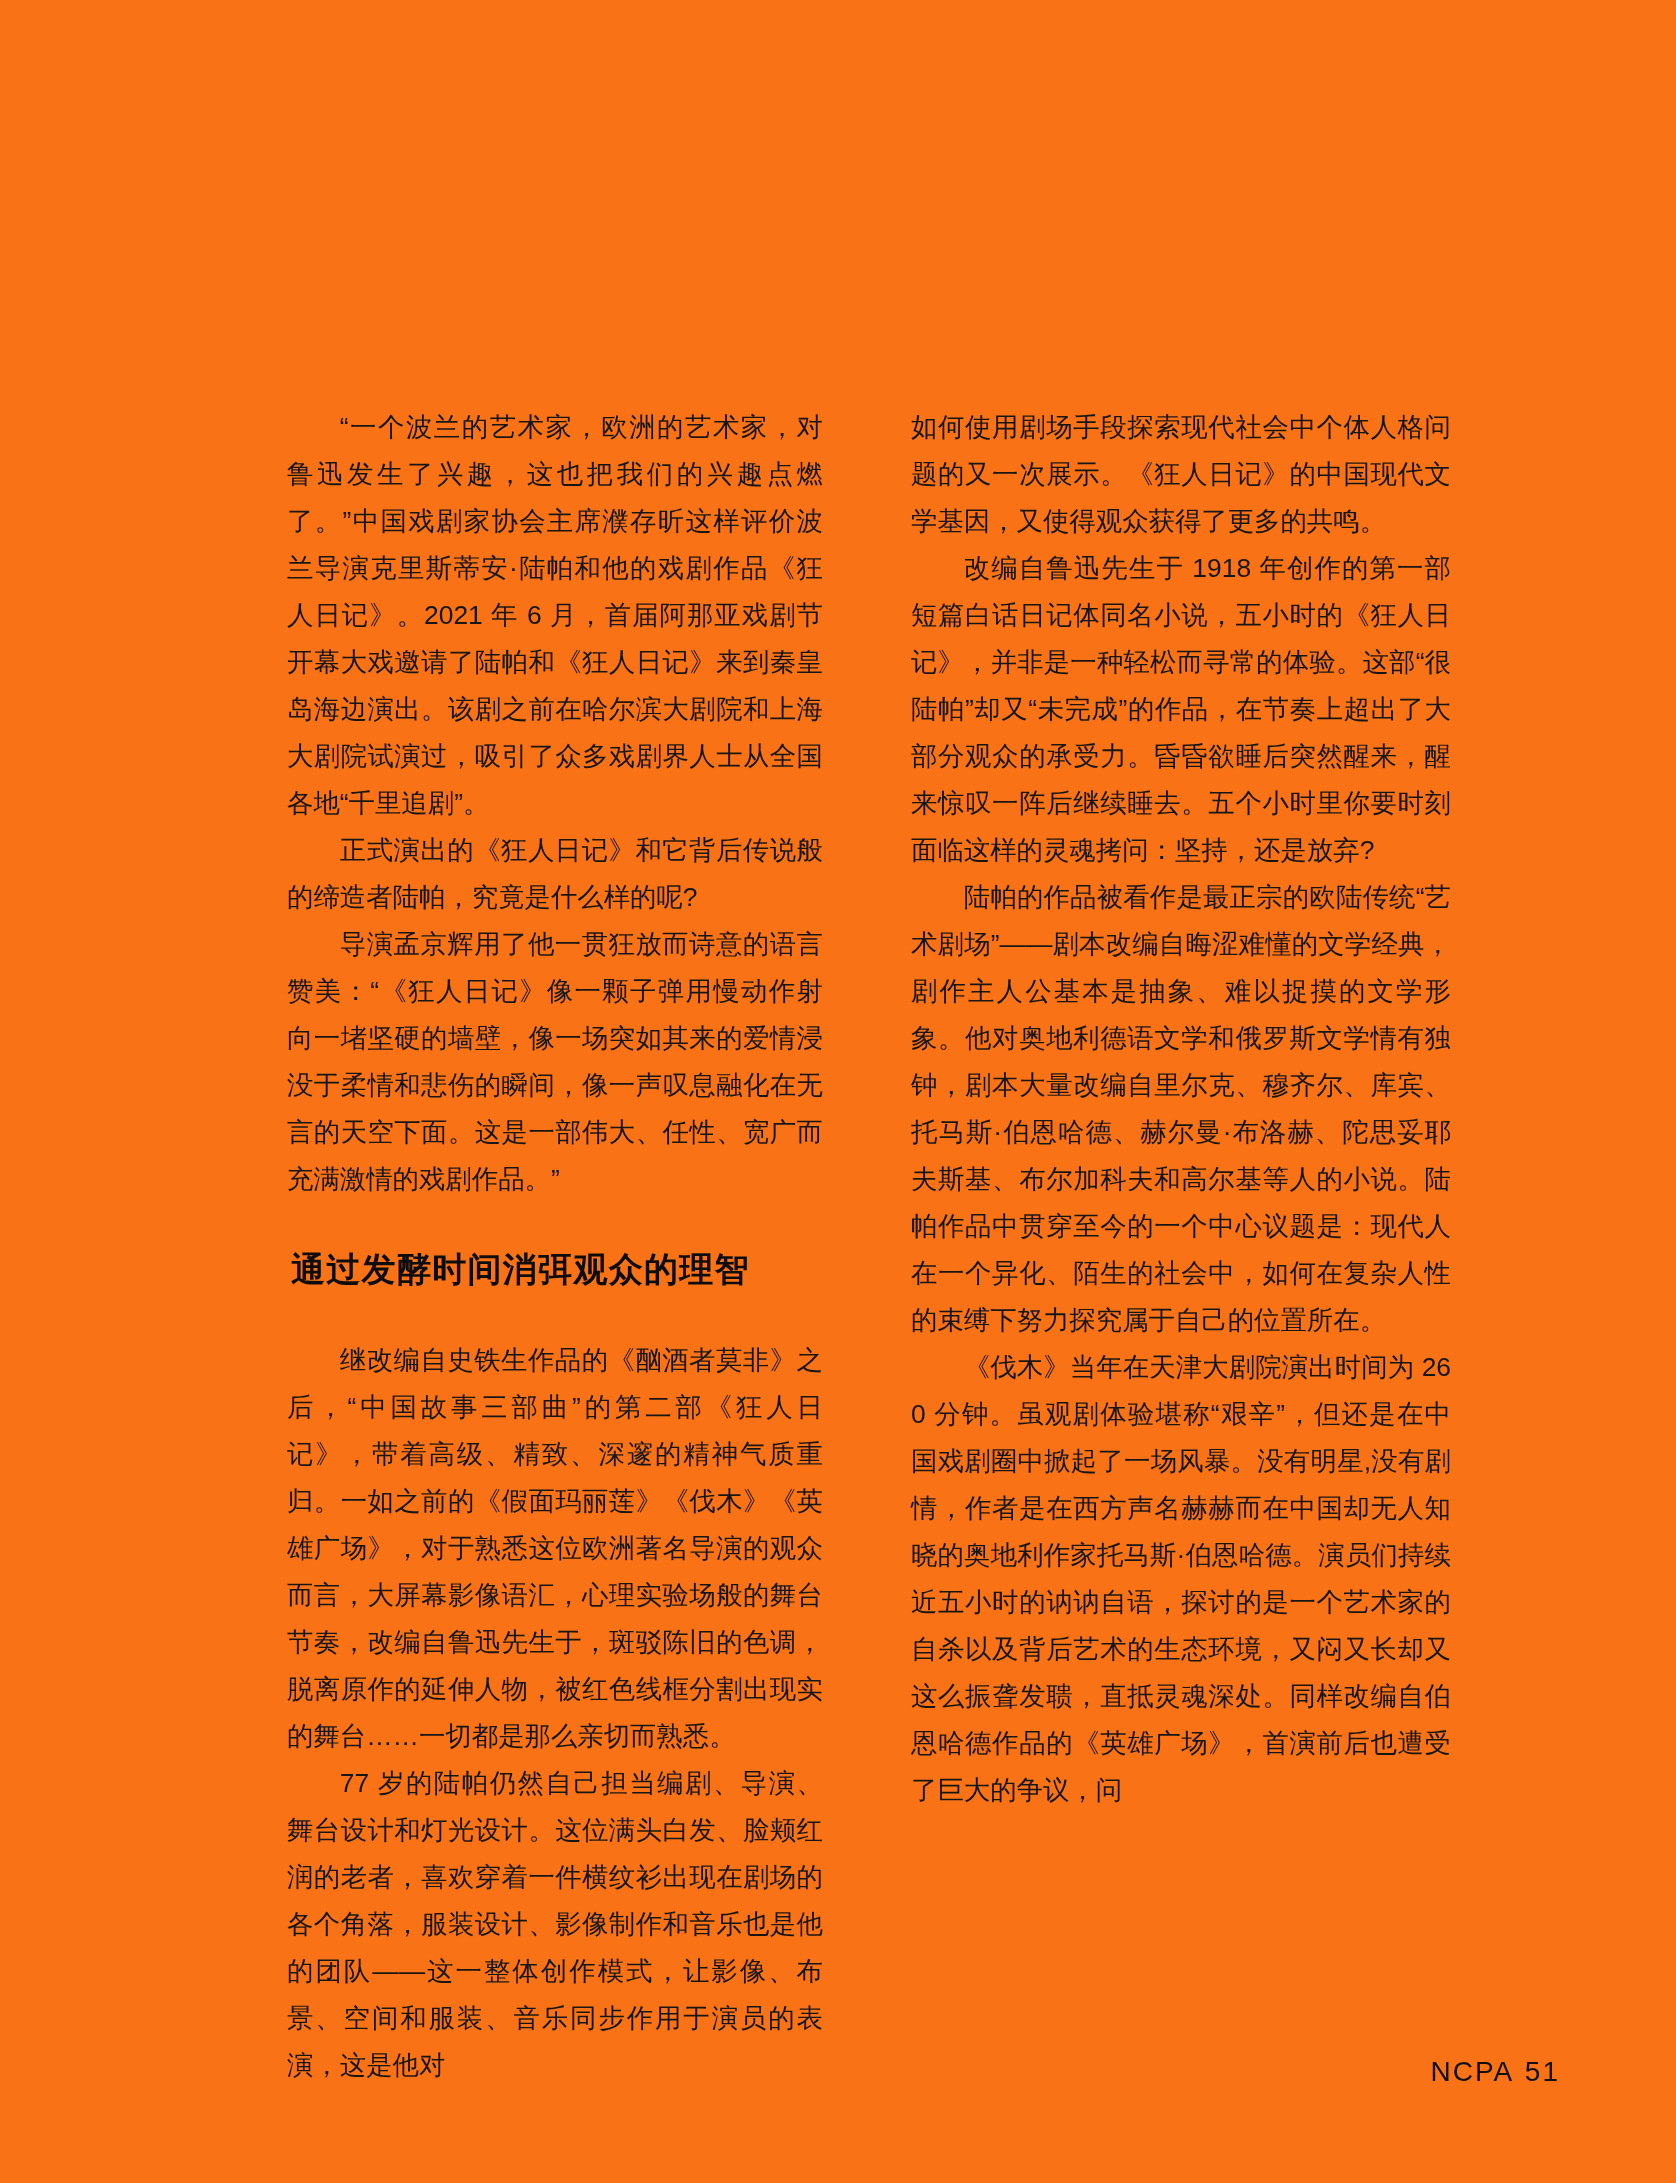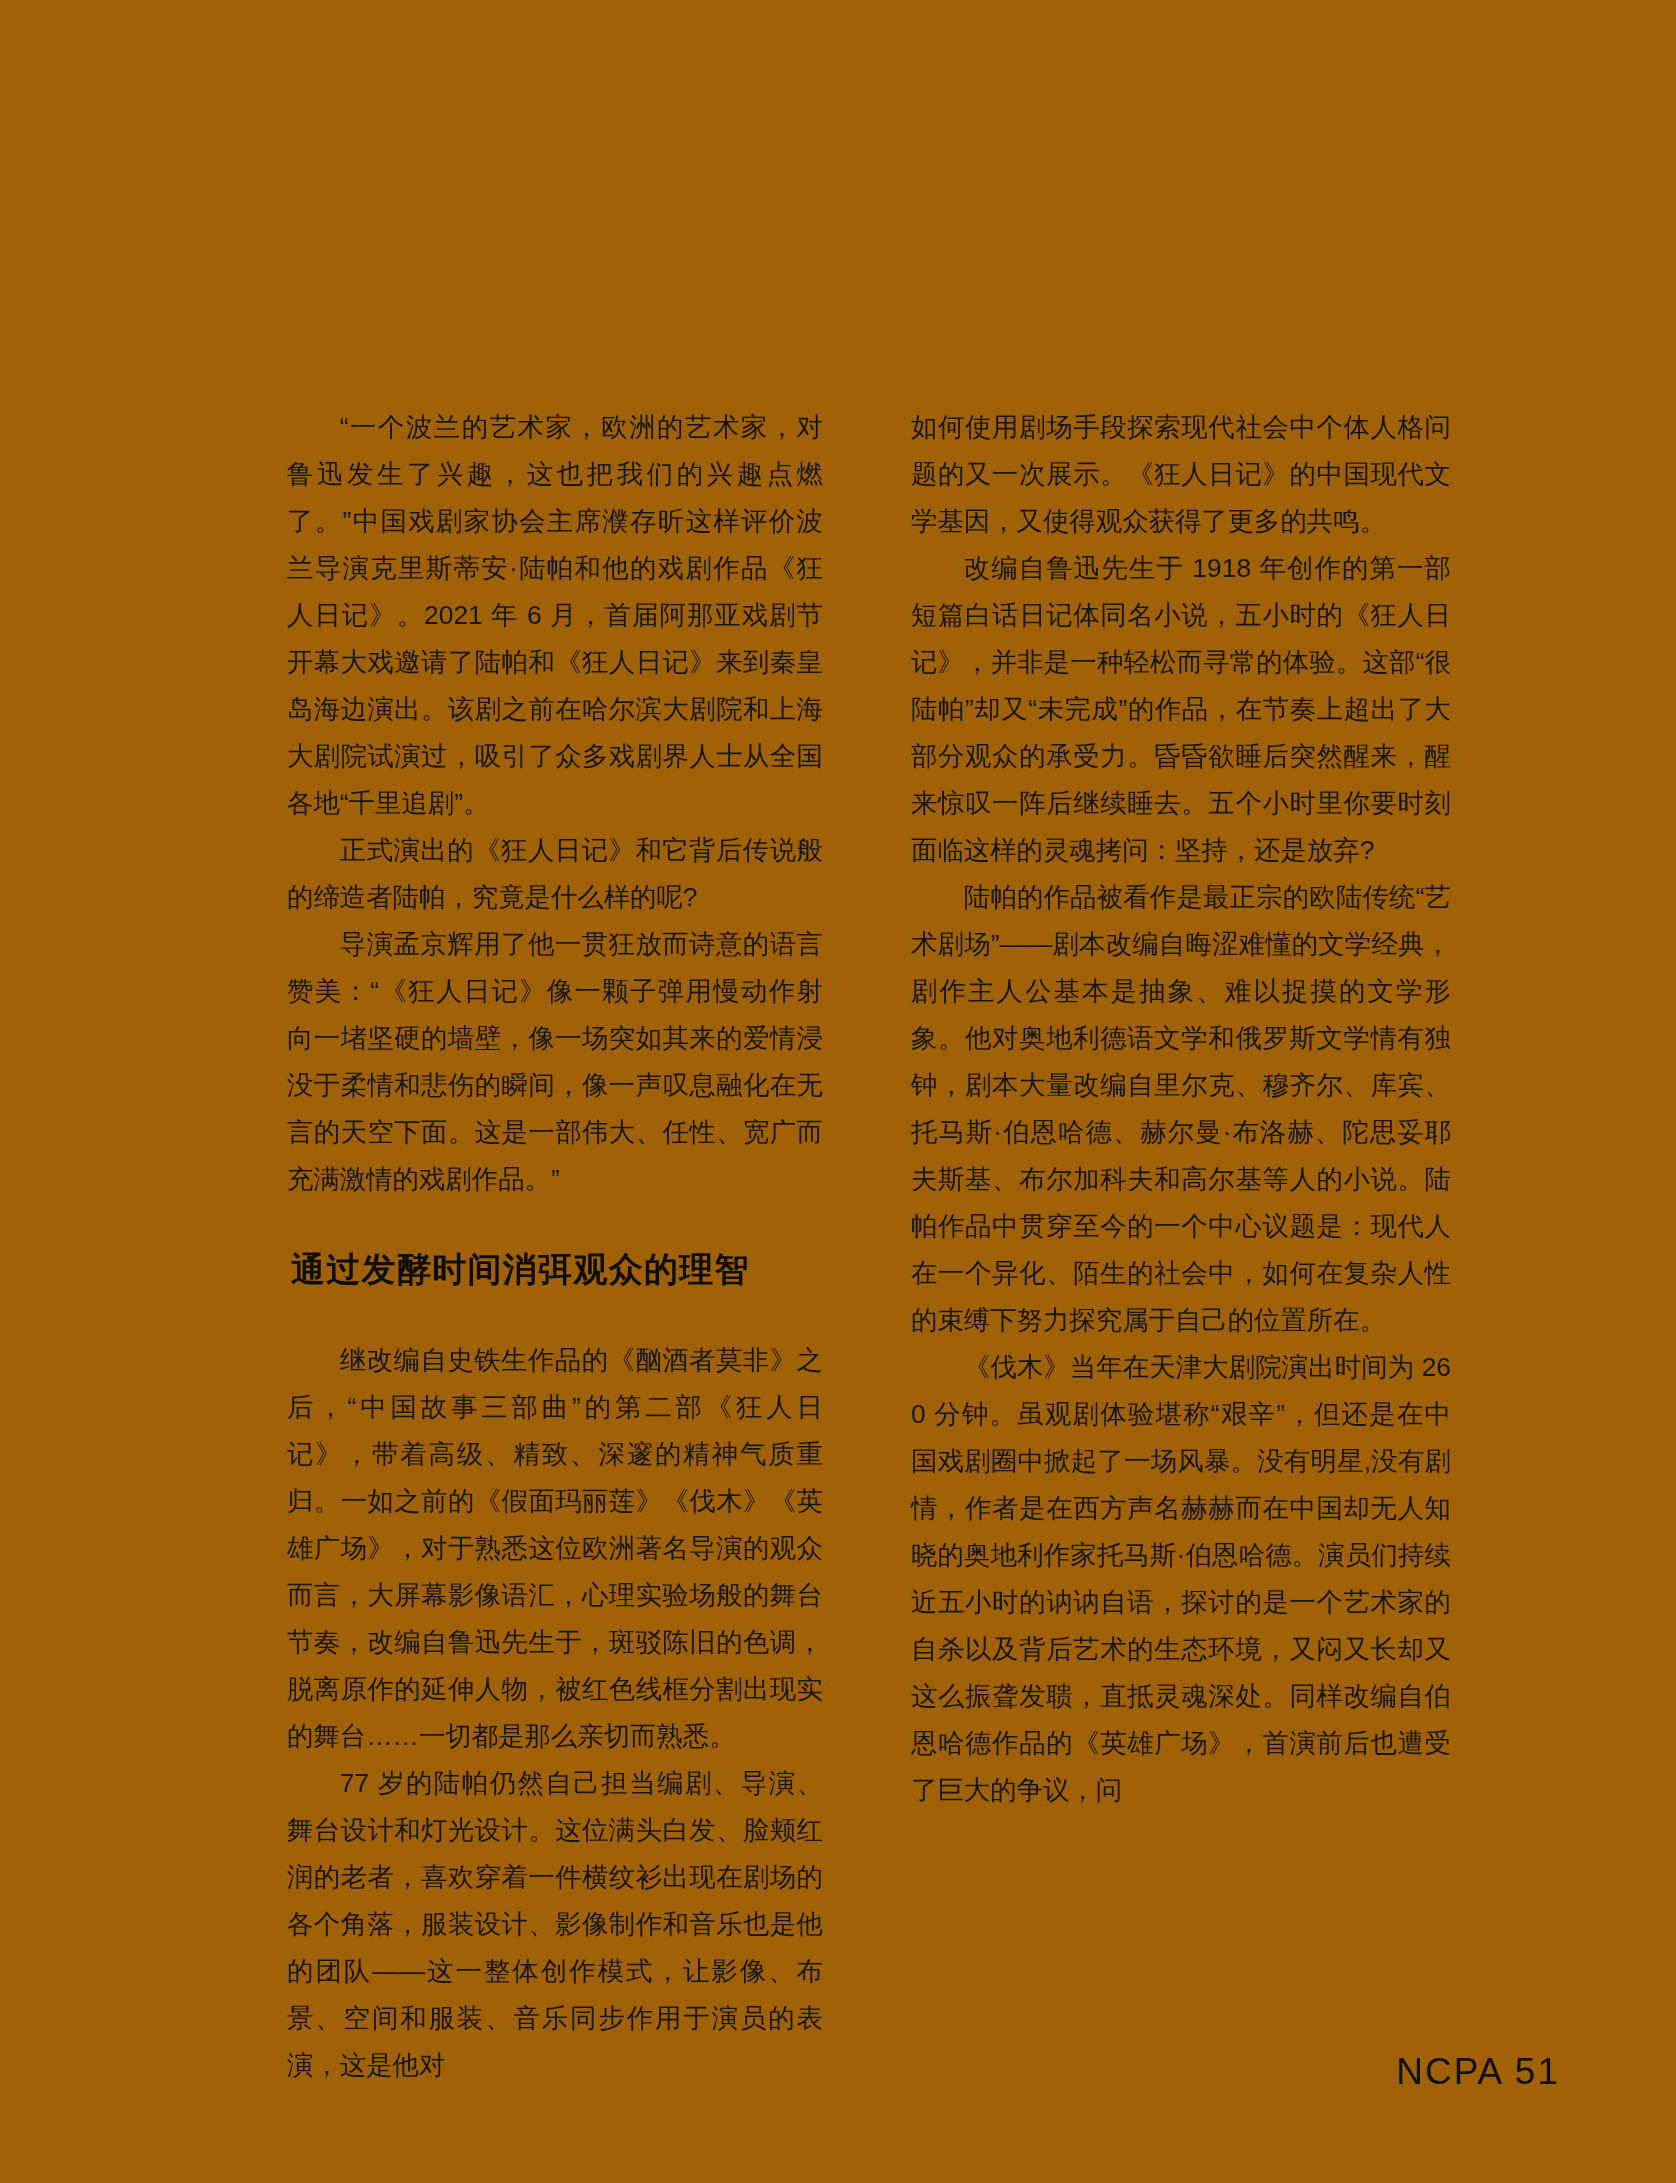--- a/index.html
+++ b/index.html
@@ -11,21 +11,21 @@
     height: 2183px;
     position: relative;
     background: #ffffff;
     color: #161616;
     font-family: "Liberation Sans", sans-serif;
     overflow: hidden;
   }
   .page {
     position: absolute;
     inset: 0;
-    background: #a16207;
+    background: #f97316;
   }
   .column {
     position: absolute;
     top: 404px;
     font-size: 26.4px;
     line-height: 47px;
     font-weight: 300;
     text-align: justify;
     text-justify: inter-character;
     word-break: break-all;
@@ -53,21 +53,21 @@
     letter-spacing: 1.3px;
     margin: 40px 0 41px 4px;
     color: #0d0d0d;
     text-align: left;
     text-indent: 0;
   }
   .footer {
     position: absolute;
     top: 2055px;
     right: 116px;
-    font-size: 37px;
+    font-size: 28px;
     line-height: 34px;
     color: #101010;
     letter-spacing: 2px;
     white-space: nowrap;
   }
   .footer .page-num {
     margin-left: 10.6px;
   }
 </style>
 </head>

